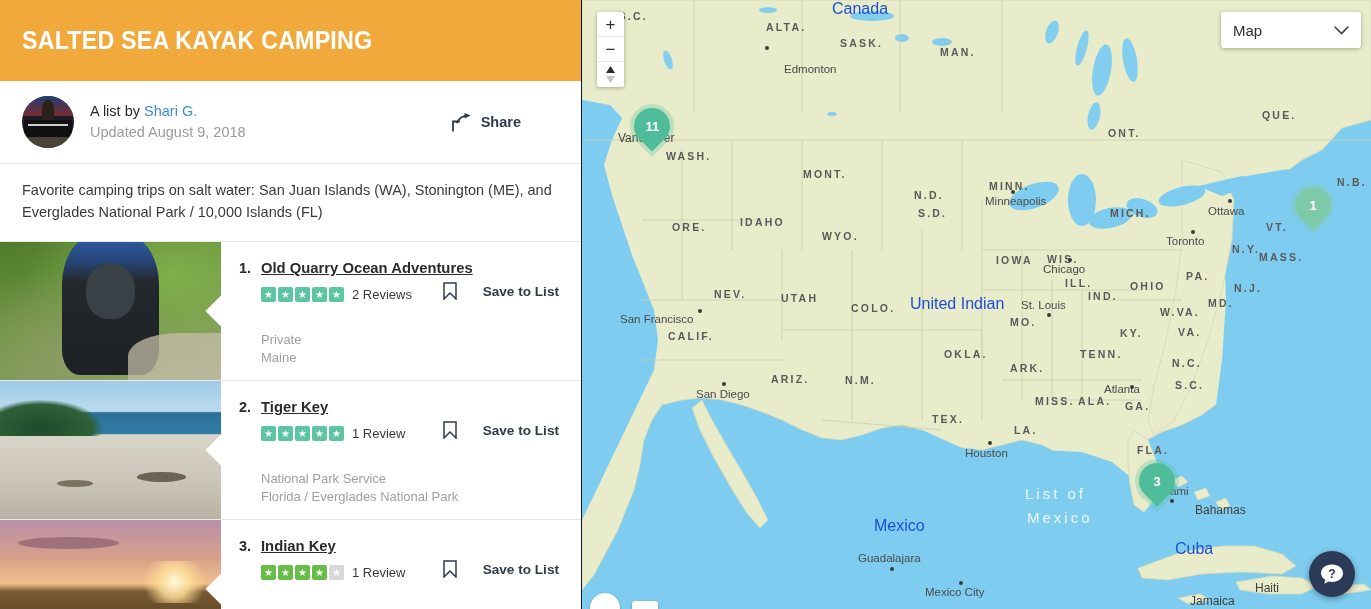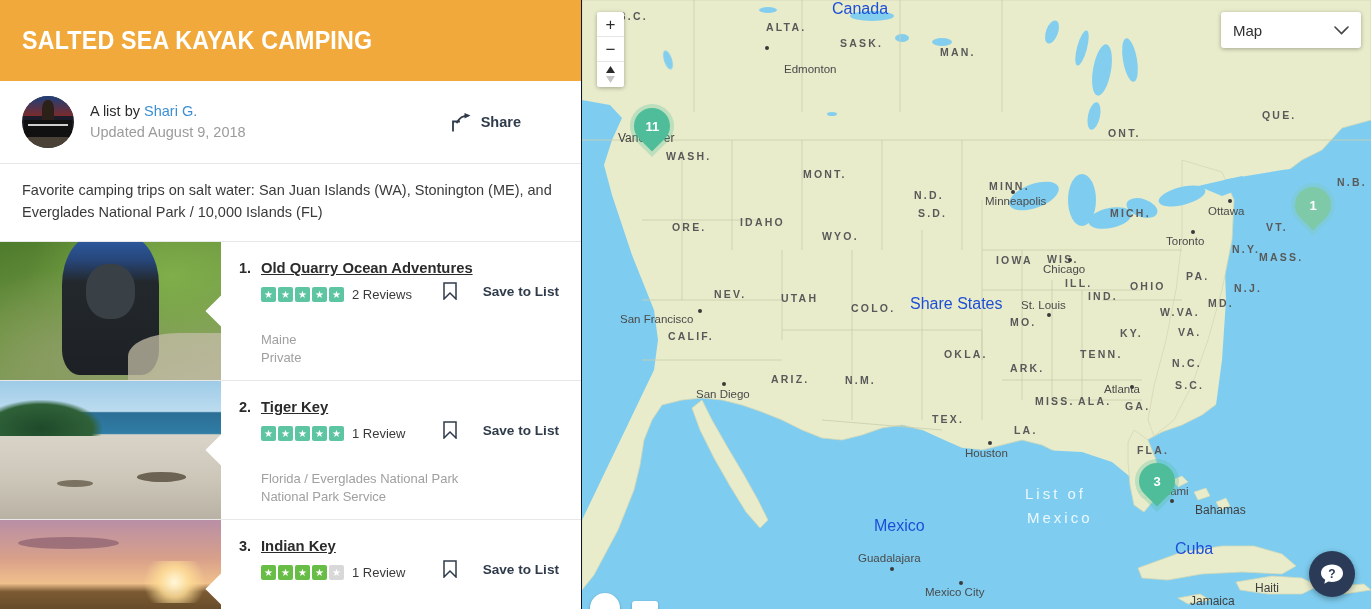--- a/index.html
+++ b/index.html
@@ -353,22 +353,22 @@
                   <span class="review-count">2 Reviews</span>
                 </div></div>
             </div>
             <div class="save-btn">
               <svg width="14" height="18" viewBox="0 0 14 18">
                 <path d="M1 1 L13 1 L13 17 L7 11 L1 17 Z" fill="none" stroke="#2f3b4a" stroke-width="1.5" stroke-linejoin="miter"></path>
               </svg>
               <span>Save to List</span>
             </div>
             <div class="item-meta">
+              <div>Private</div>
               <div>Maine</div>
-              <div>Private</div>
             </div>
           </div>
         </div>
         <div class="list-item">
           <div class="item-thumb thumb-2">
             <div class="trees"></div>
             <div class="sandmark"></div>
             <div class="sandmark2"></div>
             <div class="notch"></div>
           </div>
@@ -386,22 +386,22 @@
                   <span class="review-count">1 Review</span>
                 </div></div>
             </div>
             <div class="save-btn">
               <svg width="14" height="18" viewBox="0 0 14 18">
                 <path d="M1 1 L13 1 L13 17 L7 11 L1 17 Z" fill="none" stroke="#2f3b4a" stroke-width="1.5" stroke-linejoin="miter"></path>
               </svg>
               <span>Save to List</span>
             </div>
             <div class="item-meta">
+              <div>National Park Service</div>
               <div>Florida / Everglades National Park</div>
-              <div>National Park Service</div>
             </div>
           </div>
         </div>
         <div class="list-item">
           <div class="item-thumb thumb-3">
             <div class="sun"></div>
             <div class="cloud"></div>
             <div class="notch"></div>
           </div>
           <div class="item-body">
@@ -560,21 +560,21 @@
 
     <div id="map-type-select">
       <span id="map-type-label">Map</span>
       <svg width="15" height="9" viewBox="0 0 15 9">
         <path d="M1 1 L7.5 7.5 L14 1" fill="none" stroke="#444" stroke-width="1.6" stroke-linecap="round"></path>
       </svg>
     </div>
 
     <div id="map-labels">
         <div class="mlabel country" style="left: 250px; top: 0px;">Canada</div>
-        <div class="mlabel country" style="left: 328px; top: 295px;">Share States</div>
+        <div class="mlabel country" style="left: 328px; top: 295px;">United Indian</div>
         <div class="mlabel country" style="left: 292px; top: 517px;">Mexico</div>
         <div class="mlabel country" style="left: 593px; top: 540px;">Cuba</div>
         <div class="mlabel state" style="left: 36px; top: 10px;">B.C.</div>
         <div class="mlabel state" style="left: 184px; top: 21px;">ALTA.</div>
         <div class="mlabel state" style="left: 258px; top: 37px;">SASK.</div>
         <div class="mlabel state" style="left: 358px; top: 46px;">MAN.</div>
         <div class="mlabel state" style="left: 526px; top: 127px;">ONT.</div>
         <div class="mlabel state" style="left: 680px; top: 109px;">QUE.</div>
         <div class="mlabel state" style="left: 84px; top: 150px;">WASH.</div>
         <div class="mlabel state" style="left: 221px; top: 168px;">MONT.</div>

